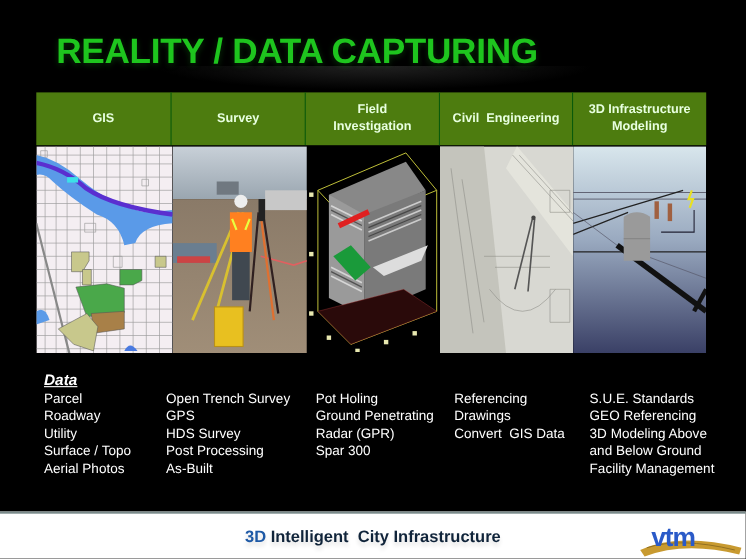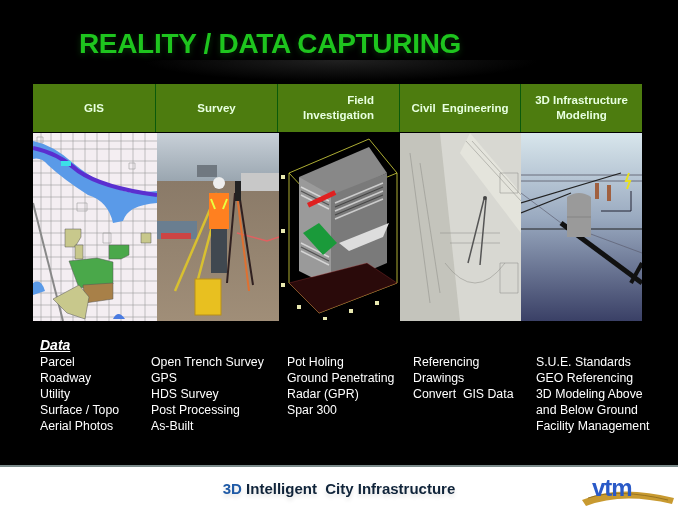--- a/index.html
+++ b/index.html
@@ -4,39 +4,39 @@
 <style>
   * { box-sizing: border-box; margin: 0; padding: 0; }
   html, body { width: 678px; height: 508px; background: #000; overflow: hidden; }
   body { position: relative; font-family: "Liberation Sans", sans-serif; }
 
   .slide { position: absolute; left: 0; top: 0; width: 678px; height: 508px; background: #000; }
 
   .title {
     position: absolute; left: 0; top: 28px; width: 540px; text-align: center;
     color: #1ec51e; font-family: "Liberation Sans", sans-serif; font-weight: bold;
-    font-size: 28px; letter-spacing: -0.3px;
+    font-size: 32px; letter-spacing: -0.3px;
     text-shadow: 0 2px 6px rgba(30,200,30,0.25);
   }
   .title-glow {
     position: absolute; left: 140px; top: 60px; width: 400px; height: 22px;
     background: radial-gradient(ellipse at center top, rgba(60,60,60,0.55), rgba(0,0,0,0) 70%);
   }
 
   .header-row {
     position: absolute; left: 33px; top: 84px; width: 609px; height: 48px;
     display: flex; background: #4d7c0f;
   }
   .header-cell {
     height: 48px; display: flex; align-items: center; justify-content: center;
     text-align: center; color: #e8ffe0; font-weight: bold; font-size: 11.5px;
     line-height: 15px; border-right: 1px solid #0a5a0a; cursor: pointer;
   }
   .header-cell:last-child { border-right: none; }
-  .hc0 { width: 123px; } .hc1 { width: 122px; } .hc2 { width: 122px; text-align: right; }
+  .hc0 { width: 123px; } .hc1 { width: 122px; } .hc2 { width: 122px; }
   .hc3 { width: 121px; } .hc4 { width: 121px; }
 
   .image-row {
     position: absolute; left: 33px; top: 133px; width: 609px; height: 188px; display: flex;
   }
   .img { height: 188px; position: relative; overflow: hidden; }
   .img0 { width: 124px; } .img1 { width: 122px; } .img2 { width: 121px; }
   .img3 { width: 121px; } .img4 { width: 121px; }
   .img svg { display: block; width: 100%; height: 100%; }
 

